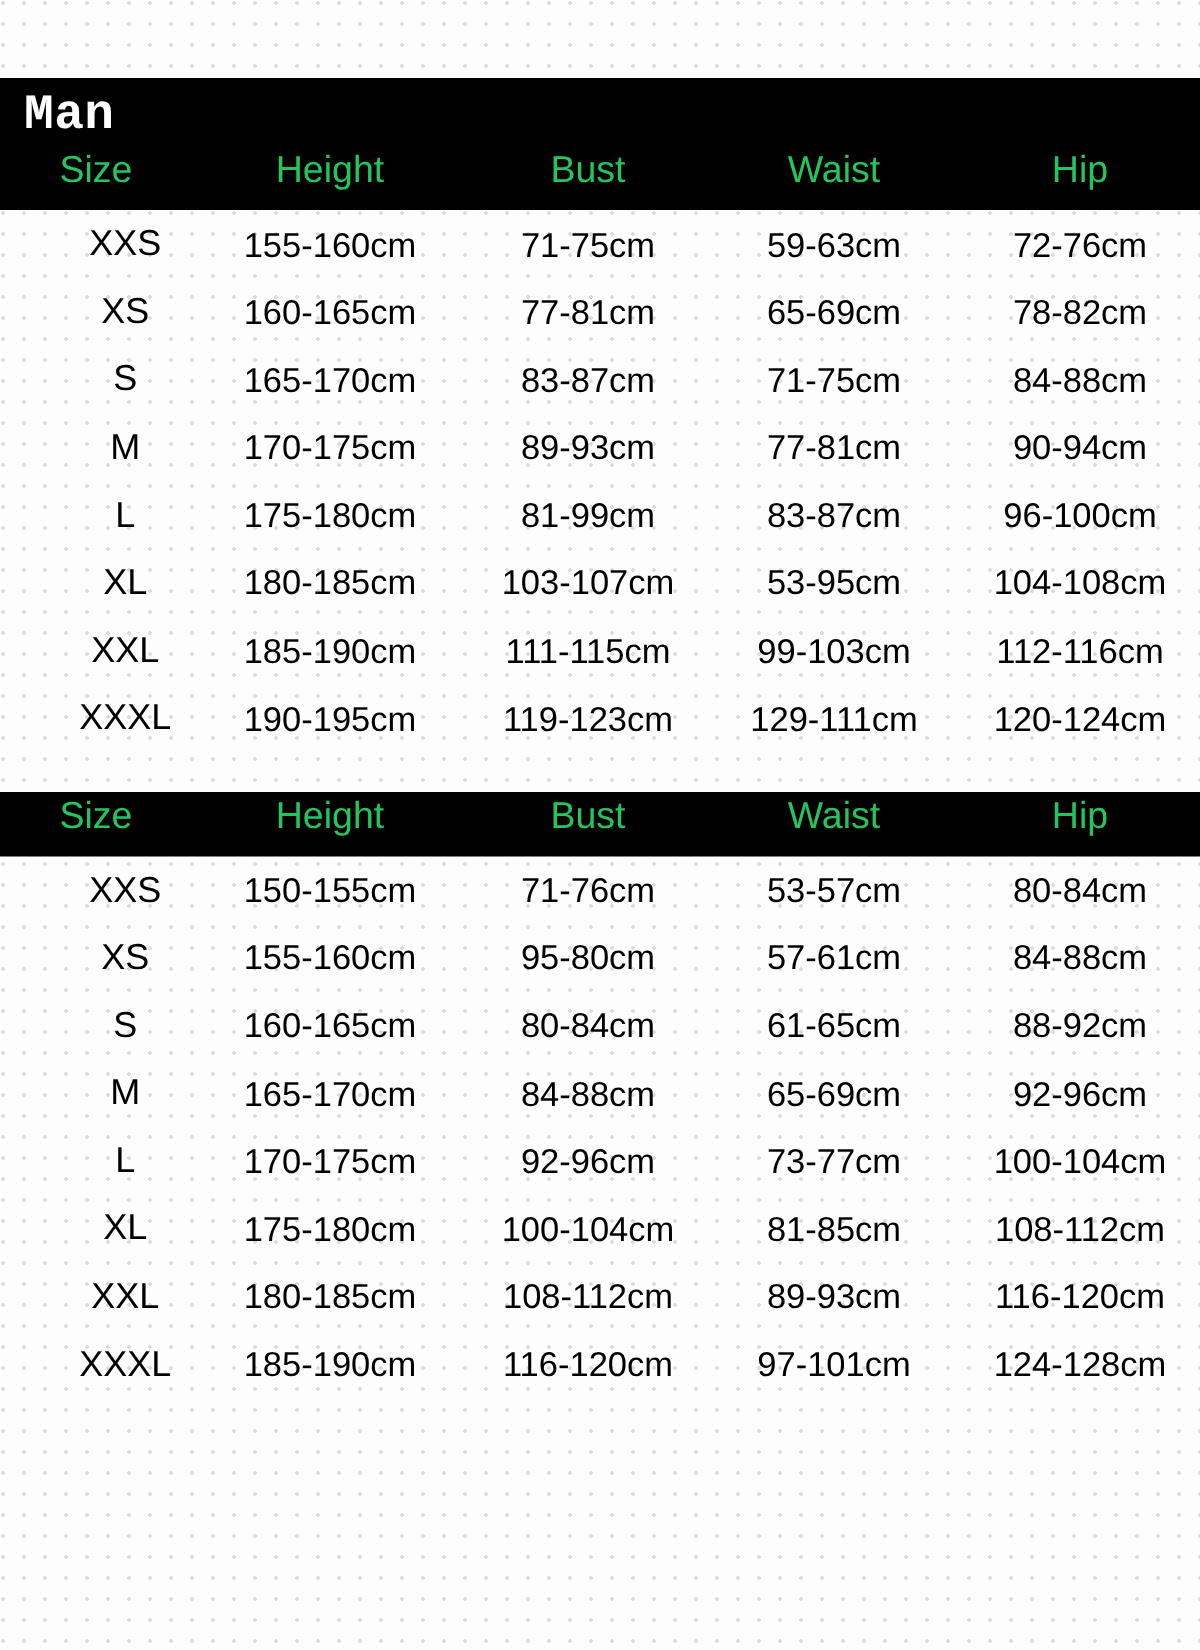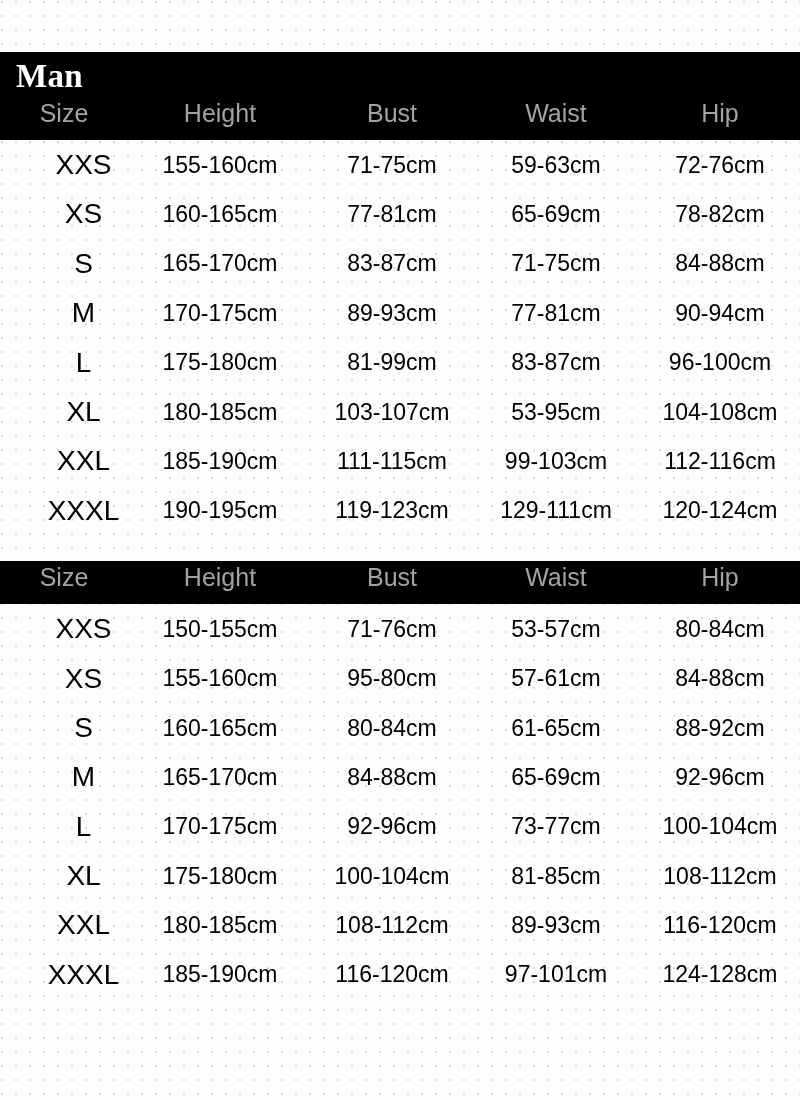--- a/index.html
+++ b/index.html
@@ -40,53 +40,53 @@
   }
   .section-gap {
     height: 26px;
   }
   .head-block {
     background: #000000;
     color: #ffffff;
     padding: 0;
   }
   .section-title {
-    font-family: Liberation Serif, serif;
+    font-family: Liberation Mono, monospace;
     font-weight: bold;
     font-size: 33px;
     line-height: 1;
     padding: 8px 0 4px 16px;
     letter-spacing: 0.3px;
   }
   table {
     width: 100%;
     border-collapse: collapse;
     table-layout: fixed;
   }
   col.c-size { width: 16%; }
   col.c-height { width: 23%; }
   col.c-bust { width: 20%; }
   col.c-waist { width: 21%; }
   col.c-hip { width: 20%; }
   thead th {
-    color: #a3a3a3;
+    color: #22c55e;
     font-weight: normal;
     font-size: 25px;
     padding: 2px 0 12px 0;
     text-align: center;
   }
   tbody td {
     font-size: 23px;
     text-align: center;
     padding: 10px 0 10px 0;
     line-height: 1.05;
     white-space: nowrap;
   }
   tbody td.size-col {
-    font-size: 28px;
+    font-size: 24px;
     padding-left: 39px;
   }
   .body-block {
     background: transparent;
   }
 </style>
 </head>
 <body>
 
 <div class="page-bg"></div>

